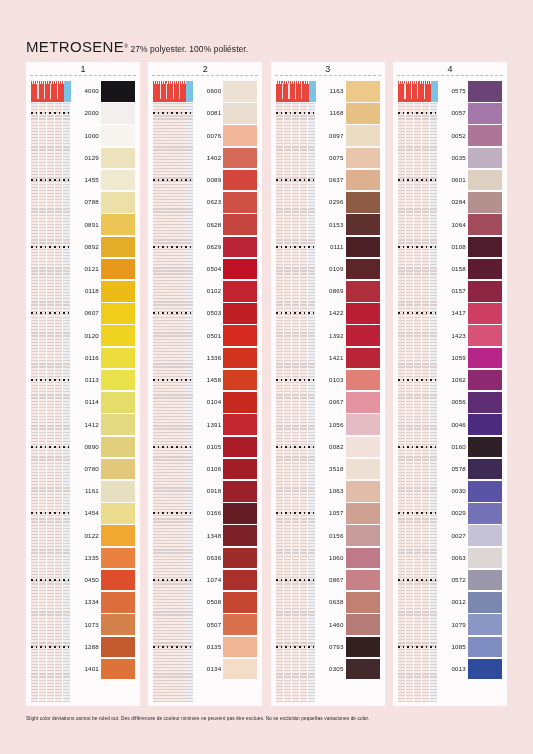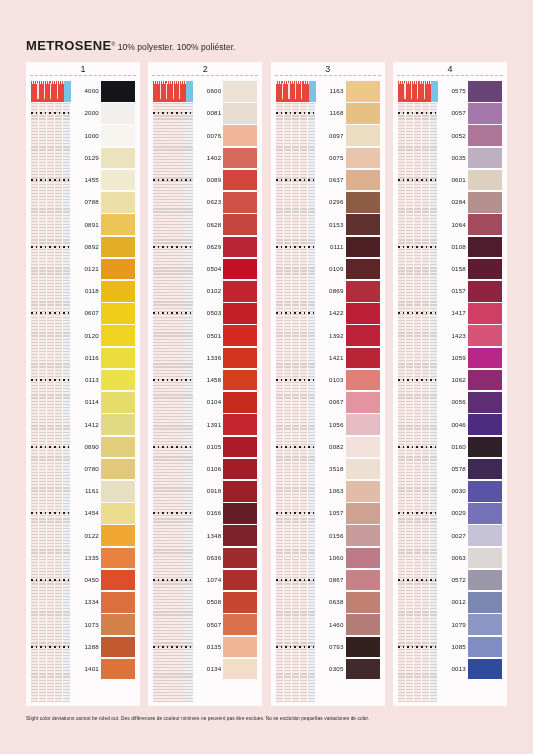--- a/index.html
+++ b/index.html
@@ -8,21 +8,21 @@
     background:#f6e2e0;
     font-family:"Liberation Sans", sans-serif;
     overflow:hidden;
   }
   .page{position:relative;width:533px;height:754px;box-sizing:border-box;}
 
   .brand{
     position:absolute;left:26px;top:38px;
     font-size:8.5px;letter-spacing:.1px;color:#1d1d1b;white-space:nowrap;
   }
-  .brand .bold{font-weight:bold;font-size:13px;letter-spacing:.35px;}
+  .brand .bold{font-weight:normal;font-size:15px;letter-spacing:.35px;}
   .brand .reg{font-size:5px;vertical-align:super;}
   .brand .light{font-weight:normal;letter-spacing:.05px;}
 
   .cols{
     position:absolute;left:26px;top:62px;
     width:481px;height:644px;
     display:flex;justify-content:space-between;
   }
   .col{
     width:114px;
@@ -105,21 +105,21 @@
     line-height:1.2;
   }
 </style>
 </head>
 <body>
 
 <div class="page">
 
   <div class="brand">
     <span class="bold">METROSENE</span><span class="reg">®</span>
-    <span class="light">10% polyester. 100% poliéster.</span>
+    <span class="light">27% polyester. 100% poliéster.</span>
   </div>
 
   <div class="cols" id="cols">
       <div class="col">
         <div class="col-head">
           <span class="col-num">1</span>
           <div class="col-rule"></div>
         </div>
         <div class="col-body">
           <div class="card">

